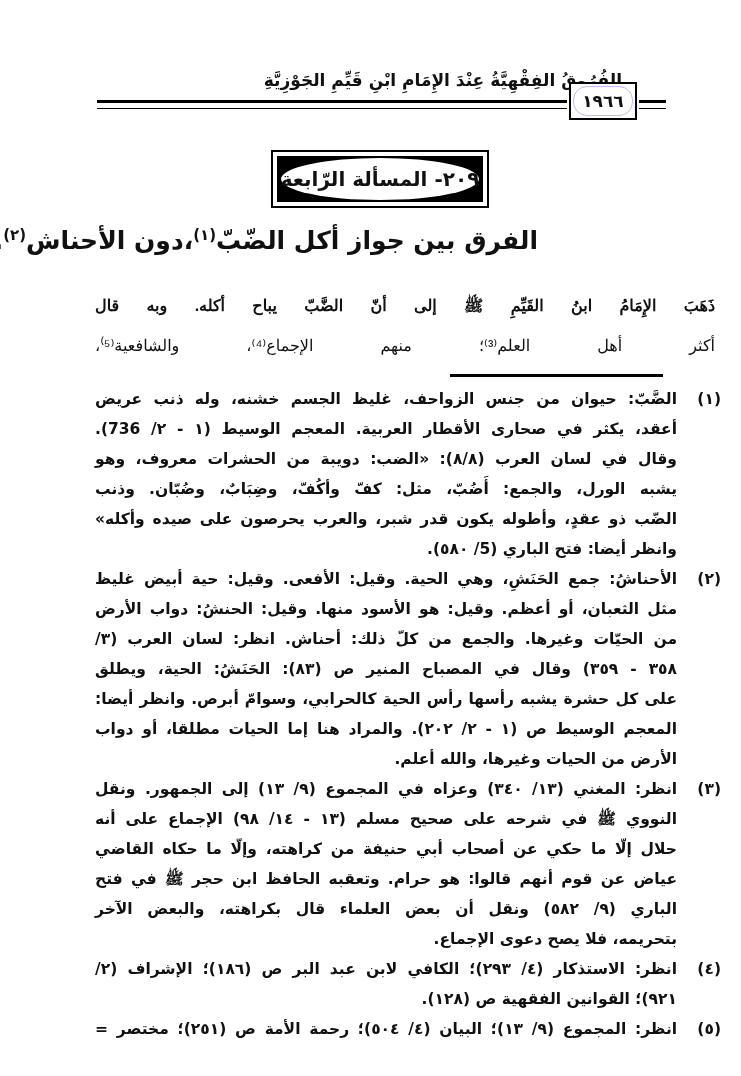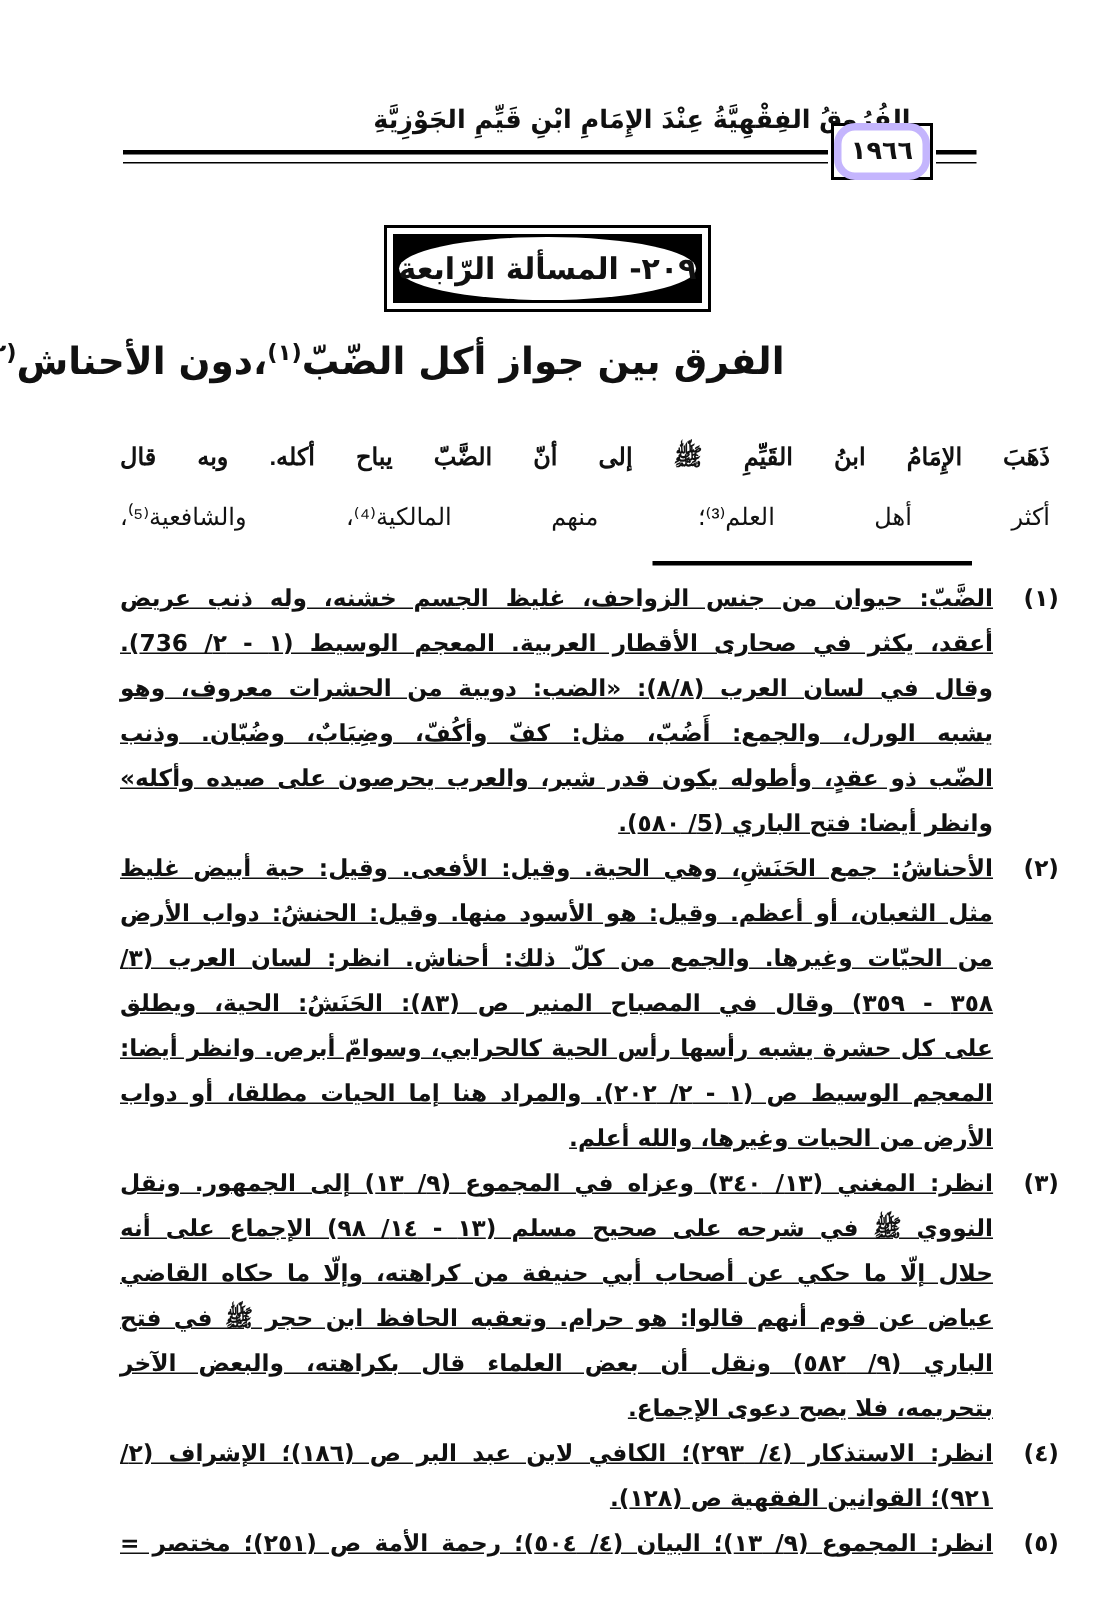--- a/index.html
+++ b/index.html
@@ -1,41 +1,41 @@
 <!DOCTYPE html>
 <html><head>
 <meta charset="utf-8">
 <style>
   html, body { margin: 0; padding: 0; background: #ffffff; }
   body {
     width: 741px; height: 1076px; position: relative; overflow: hidden;
     font-family: "DejaVu Sans", sans-serif; color: #111;
   }
-  .page { position: absolute; left: 2px; top: 0; width: 667px; height: 1076px; direction: rtl; border-radius: 25px; }
+  .page { position: absolute; left: 17px; top: 0; width: 667px; height: 1076px; direction: rtl; border-radius: 25px; }
 
   
   .running-head {
     position: absolute; top: 70px; right: 62px;
     font-size: 17px; font-weight: bold; white-space: nowrap;
   }
   .head-rule {
     position: absolute; top: 100px; left: 80px; width: 470px; height: 5px;
     border-top: 3px solid #000; border-bottom: 1.5px solid #000;
   }
   .head-rule-right {
     position: absolute; top: 100px; left: 622px; width: 27px; height: 5px;
     border-top: 3px solid #000; border-bottom: 1.5px solid #000;
   }
   .page-num-box {
     position: absolute; top: 82px; left: 552px; width: 68px; height: 38px;
     border: 2px solid #000; background: #fff; box-sizing: border-box;
     display: flex; align-items: center; justify-content: center;
   }
   .page-num-inner {
-    width: 58px; height: 28px; border: 5px solid #c4b5fd; border-radius: 14px;
+    width: 58px; height: 28px; border: 1px solid #c4b5fd; border-radius: 14px;
     display: flex; align-items: center; justify-content: center;
     font-size: 17px; font-weight: bold; direction: ltr;
   }
 
   
   .title-box {
     position: absolute; top: 150px; left: 254px; width: 218px; height: 58px;
     border: 2px solid #000; box-sizing: border-box; padding: 4px; background: #fff;
   }
   .title-inner {
@@ -71,21 +71,21 @@
     border-top: 3px solid #000;
   }
 
   
   .footnotes {
     position: absolute; top: 384px; left: 78px; width: 626px;
     font-size: 15.5px; line-height: 30px; font-weight: bold;
   }
   .fn { position: relative; padding-right: 44px; }
   .fn-num { position: absolute; right: 0; top: 0; width: 40px; text-align: right; }
-  .fn-line { display: block; white-space: nowrap; text-align: justify; text-align-last: justify; text-decoration: underline; }
+  .fn-line { display: block; white-space: nowrap; text-align: justify; text-align-last: justify; }
   .fn-line.last { text-align-last: right; }
 </style>
 </head>
 <body>
 
 <div class="page">
 
   <div class="running-head">الفُرُوقُ الفِقْهِيَّةُ عِنْدَ الإِمَامِ ابْنِ قَيِّمِ الجَوْزِيَّةِ</div>
   <div class="head-rule"></div>
   <div class="head-rule-right"></div>
@@ -99,21 +99,21 @@
       <span class="title-text">٢٠٩- المسألة الرّابعة</span>
     </div>
   </div>
 
   <div class="subtitle">
     <span>الفرق بين جواز أكل الضّبّ</span><sup>(١)</sup><span>،دون الأحناش</span><sup>(٢)</sup><span>.</span>
   </div>
 
   <div class="body-text">
     <span class="body-line first">ذَهَبَ الإِمَامُ ابنُ القَيِّمِ ﷺ إلى أنّ الضَّبّ يباح أكله. وبه قال</span>
-    <span class="body-line">أكثر أهل العلم⁽³⁾؛ منهم المالكية⁽⁴⁾، والشافعية⁽⁵⁾،</span>
+    <span class="body-line">أكثر أهل العلم⁽³⁾؛ منهم الإجماع⁽⁴⁾، والشافعية⁽⁵⁾،</span>
   </div>
 
   <div class="fn-rule"></div>
 
   <div class="footnotes">
     <div class="fn">
       <span class="fn-num">(١)</span>
       <span class="fn-line">الضَّبّ: حيوان من جنس الزواحف، غليظ الجسم خشنه، وله ذنب عريض</span>
       <span class="fn-line">أعقد، يكثر في صحارى الأقطار العربية. المعجم الوسيط (١ - ٢/ 736).</span>
       <span class="fn-line">وقال في لسان العرب (٨/٨): «الضب: دويبة من الحشرات معروف، وهو</span>

